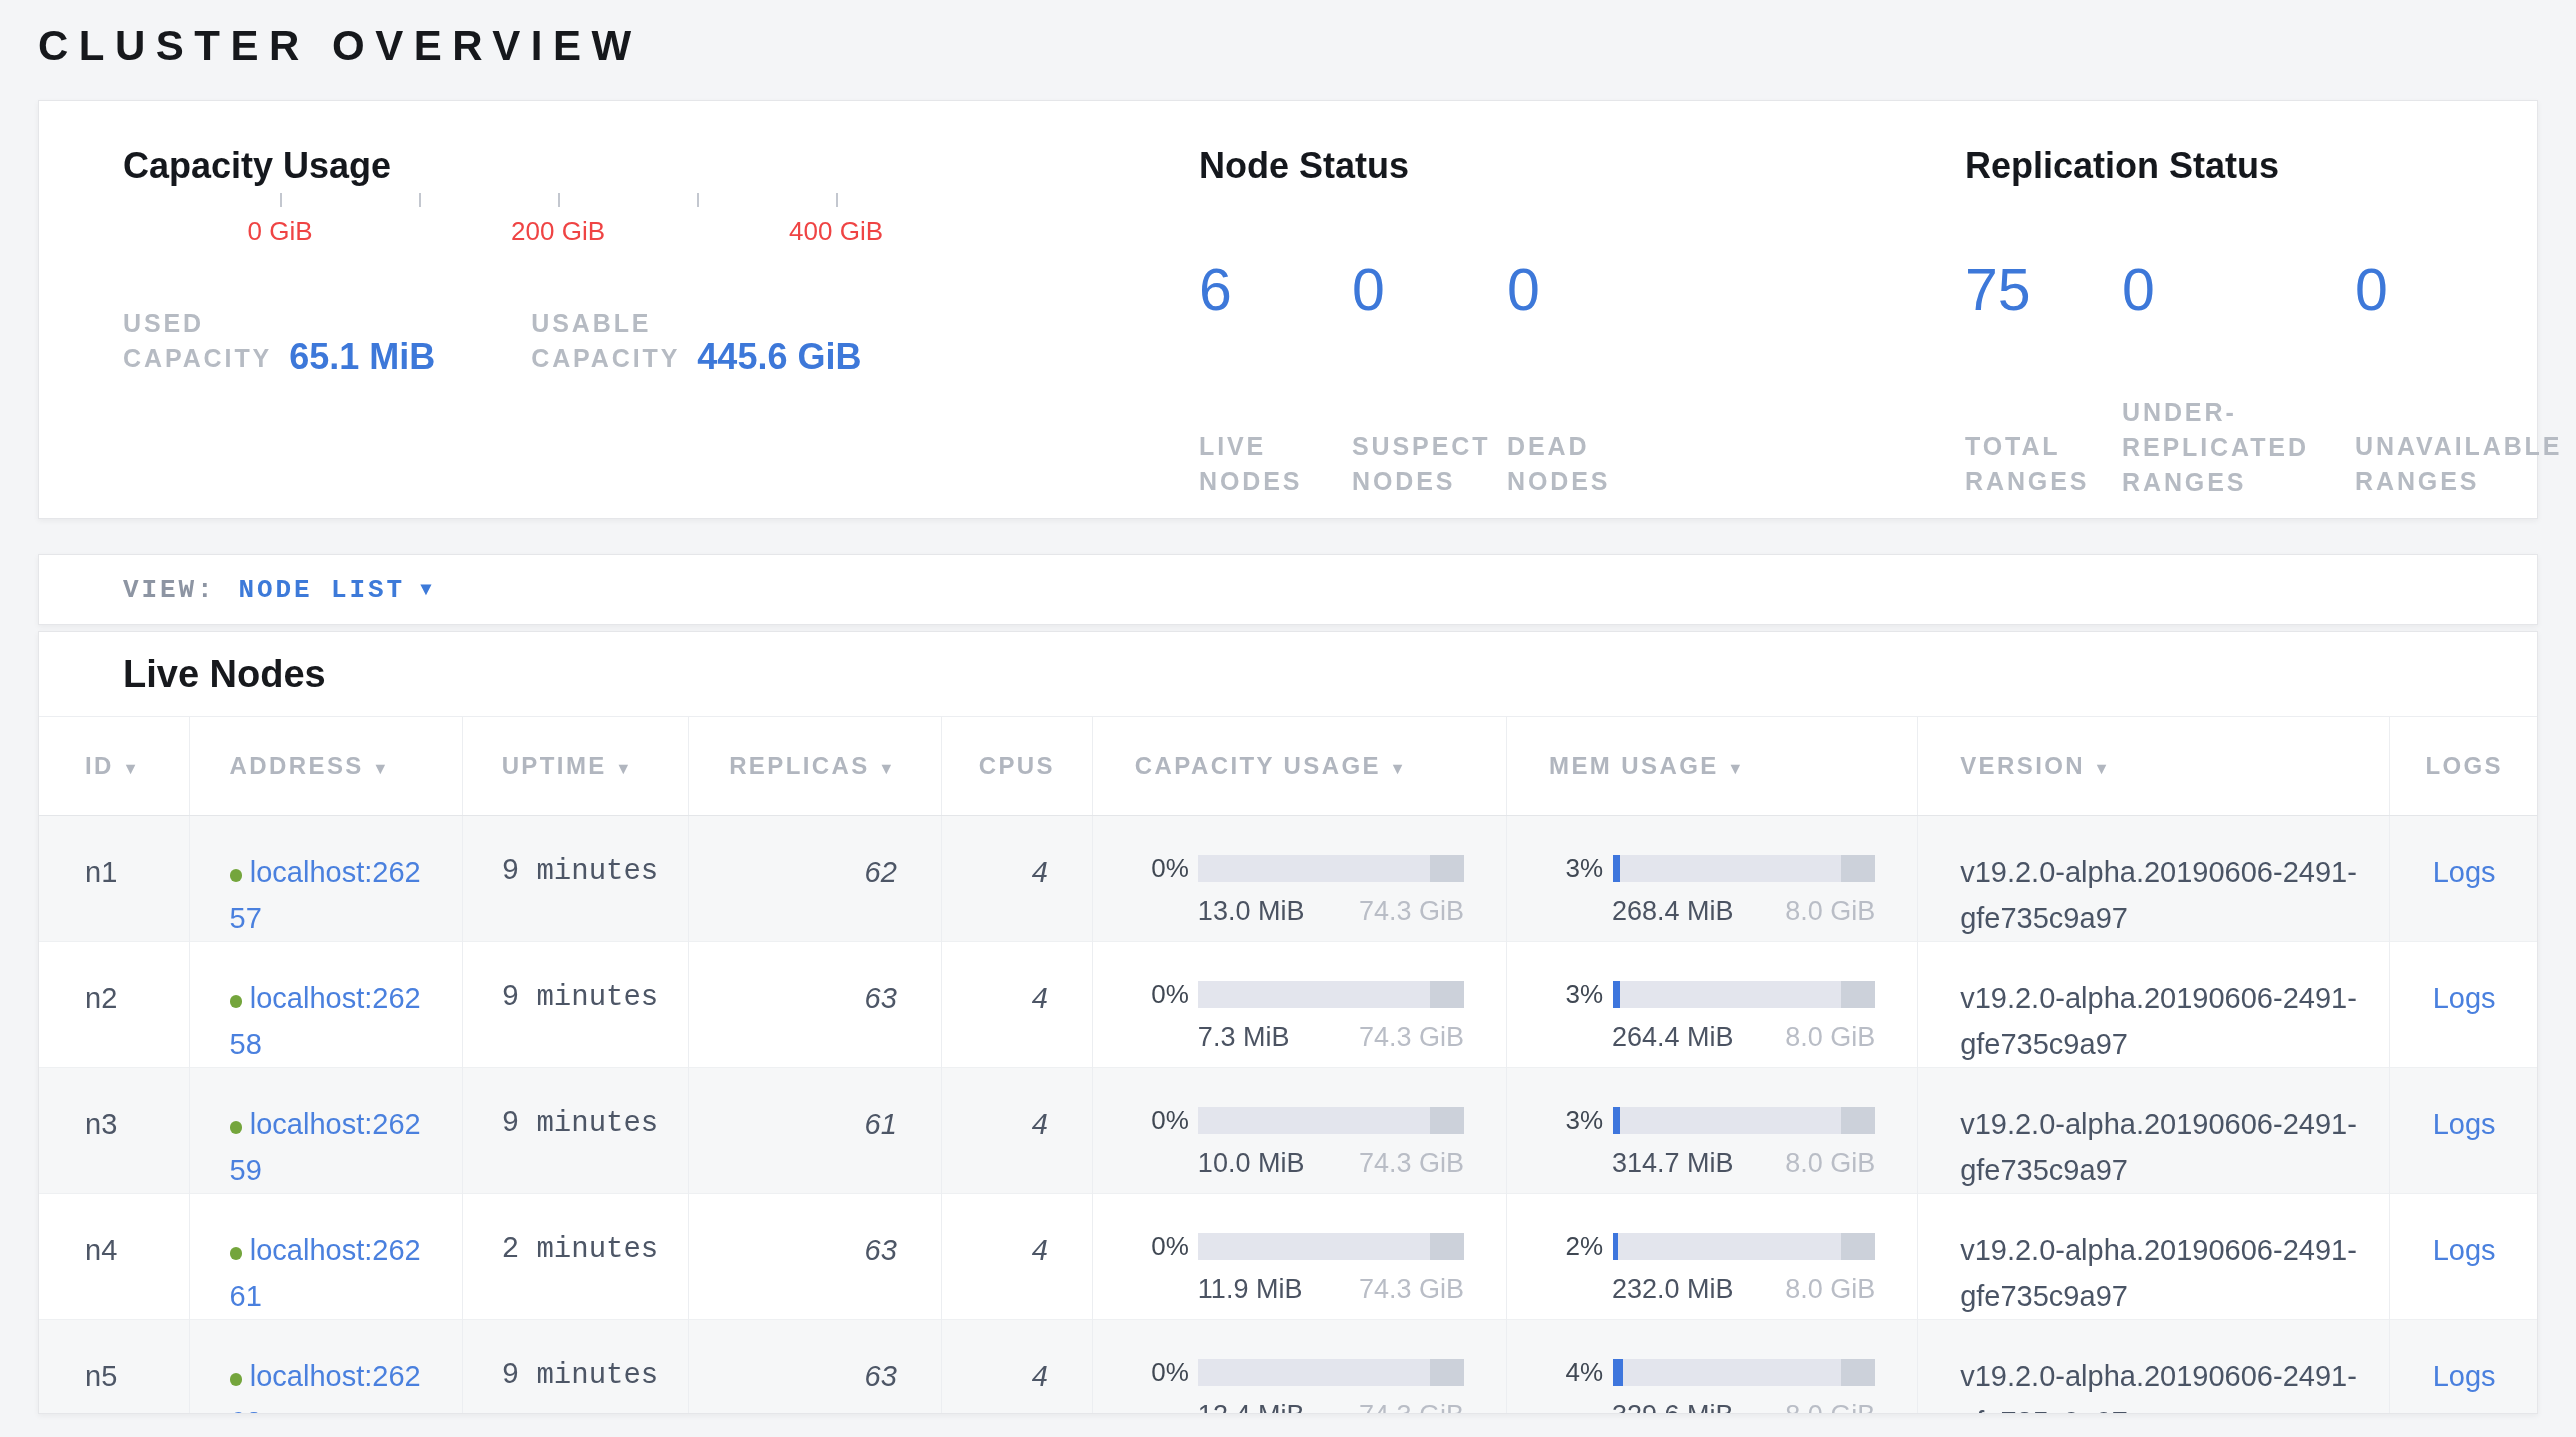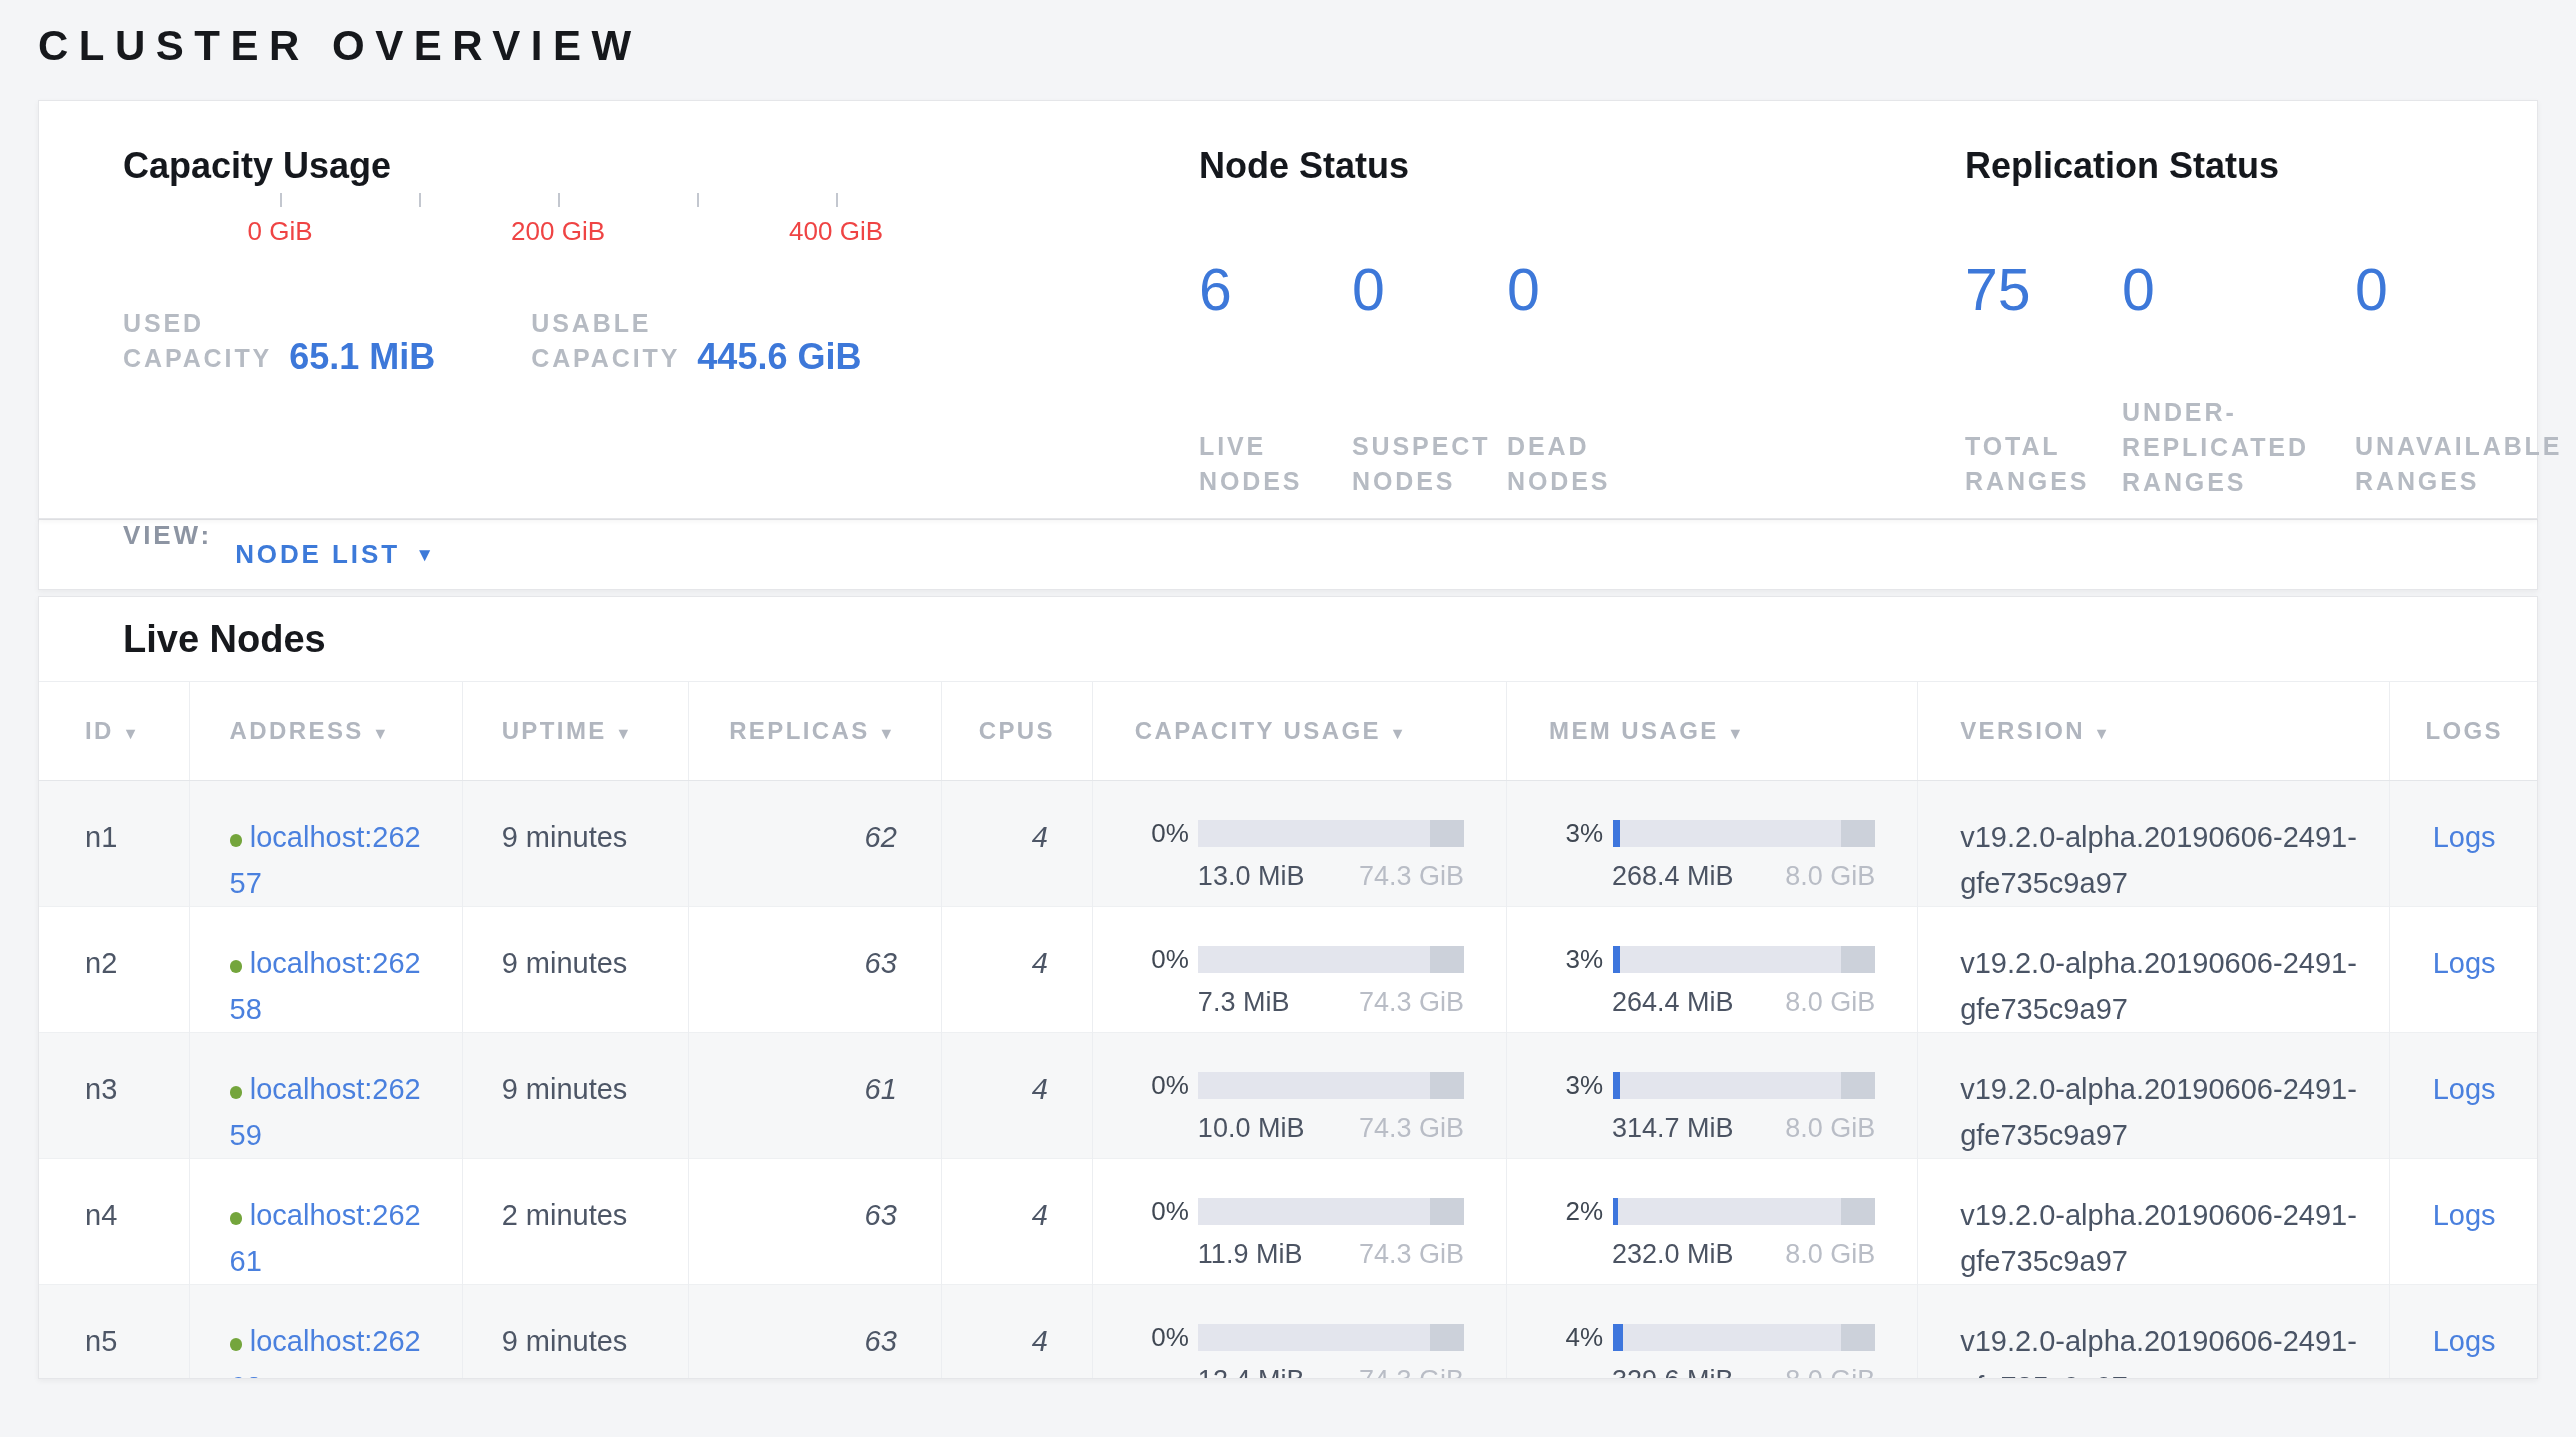--- a/index.html
+++ b/index.html
@@ -19,21 +19,21 @@
     color: #16181c;
     line-height: 50px;
   }
   
   .card {
     background: #ffffff;
     border: 1px solid #e5e6e9;
     box-shadow: 0 1.9px 5.8px rgba(0,0,0,0.05);
   }
   .card-summary { margin-top: 29px; height: 419px; position: relative; }
-  .card-viewbar { height: 71px; display: flex; padding-left: 84px; }
+  .card-viewbar { margin-top: 35px; height: 71px; display: flex; align-items: center; padding-left: 84px; font-family: Liberation Mono, monospace; }
   .card-table  { margin-top: 5.8px; height: 783px; overflow: hidden; }
 
   
   .sec { position: absolute; top: 46px; }
   .sec-capacity    { left: 84px;  width: 824px; }
   .sec-nodestatus  { left: 1160px; width: 671px; }
   .sec-replication { left: 1926px; width: 613px; }
   .sec-title { font-size: 36px; font-weight: 700; color: #15181d; line-height: 38px; }
 
   .gauge-row { display: flex; align-items: center; margin-top: 70px; }
@@ -76,21 +76,21 @@
   th:last-child, td:last-child { border-right: none; }
   .sort-arrow { font-size: 16.3px; margin-left: 8.6px; color: #b1b6bf; }
   tbody tr { height: 116px; }
   tbody tr.row-odd  { background: #f6f7f8; }
   tbody tr.row-even { background: #ffffff; }
   tbody tr { border-bottom: 1.9px solid #eef0f2; }
   td { vertical-align: top; font-size: 29px; color: #4d5666; line-height: 46px; }
   .pad-top { padding-top: 33px; }
   .td-id { padding-left: 46px; }
   .td-address { padding-left: 40px; padding-right: 36px; }
-  .td-uptime { padding-left: 39px; }
+  .td-uptime { padding-left: 39px; font-family: Liberation Mono, monospace; }
   .td-right { text-align: right; padding-right: 44px; font-style: italic; }
   .th-center { text-align: center; }
   .td-version { padding-left: 42px; }
   .td-logs { text-align: center; }
   .th-id { padding-left: 46px; }
   .th-address { padding-left: 40px; }
   .th-uptime { padding-left: 39px; }
   .th-right { text-align: right; padding-right: 44px; }
   .th-bar { padding-left: 42px; }
   .td-bar { padding: 38px 42px 0 42px; }

